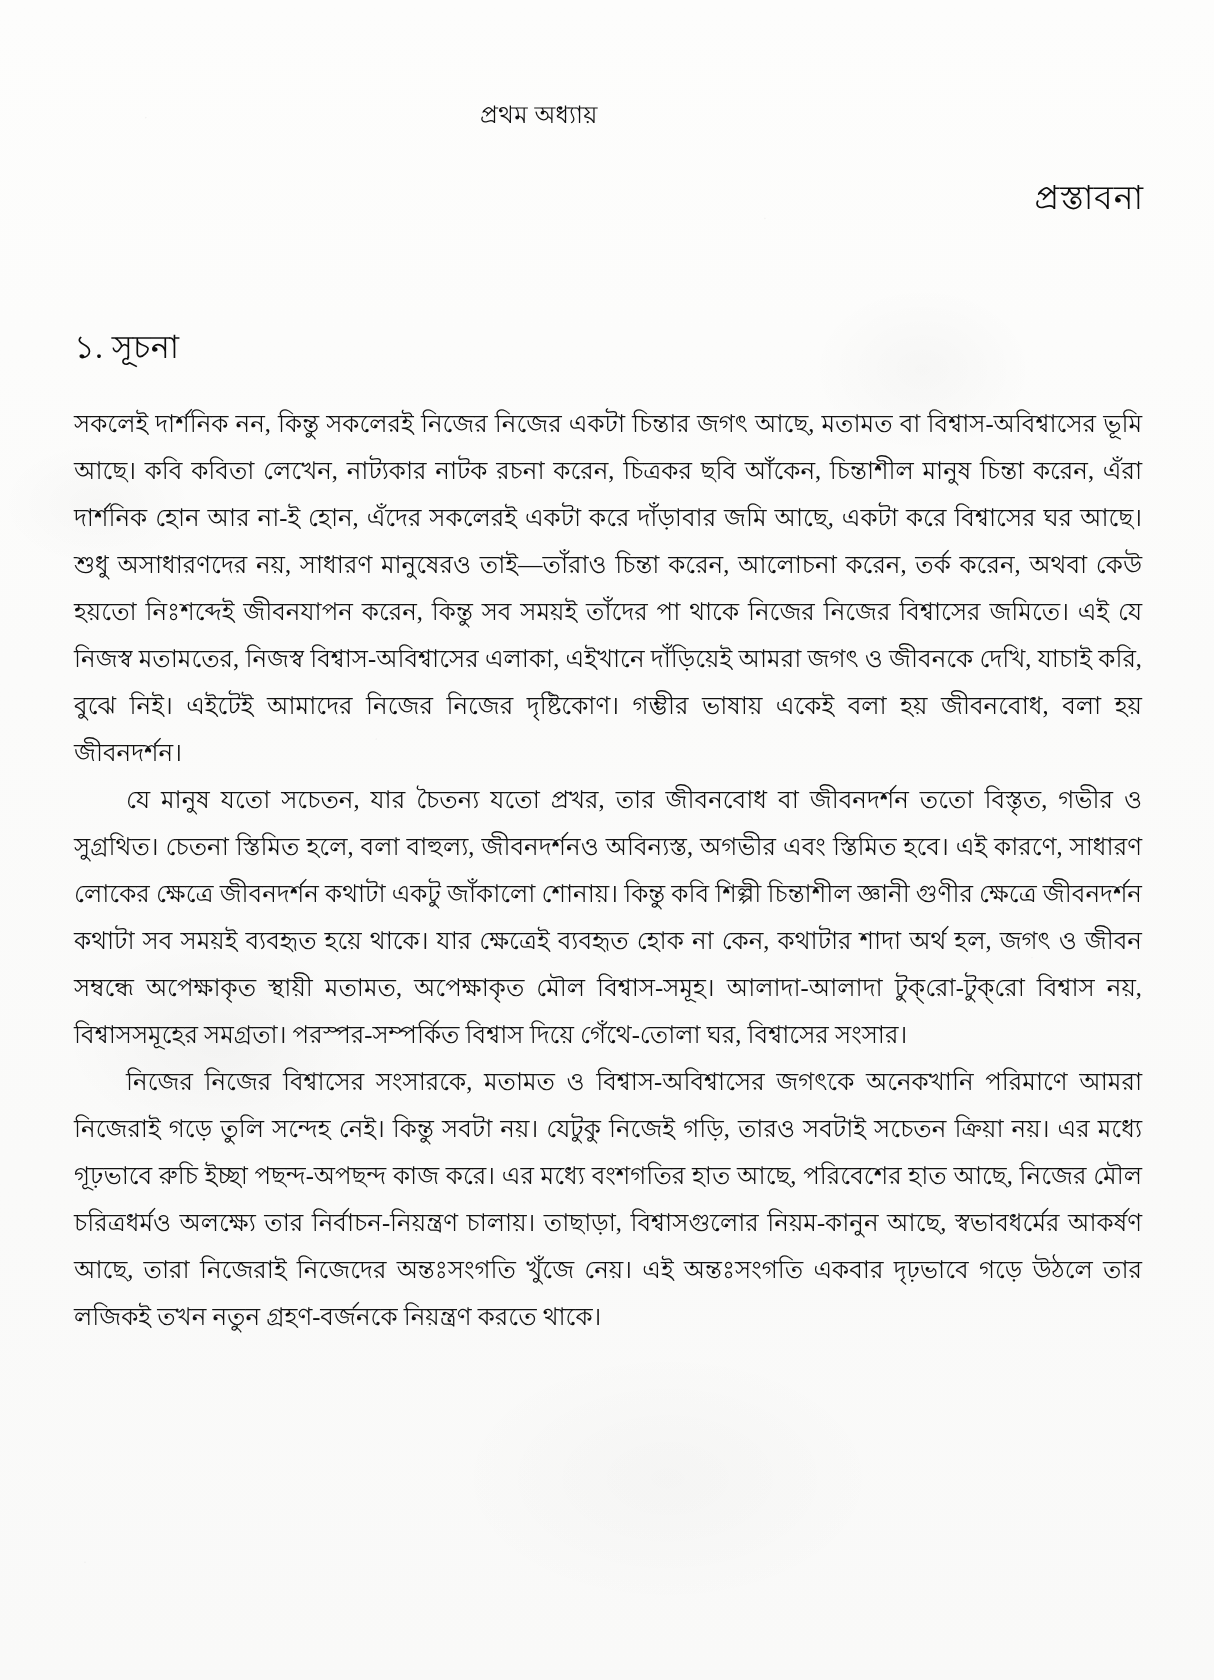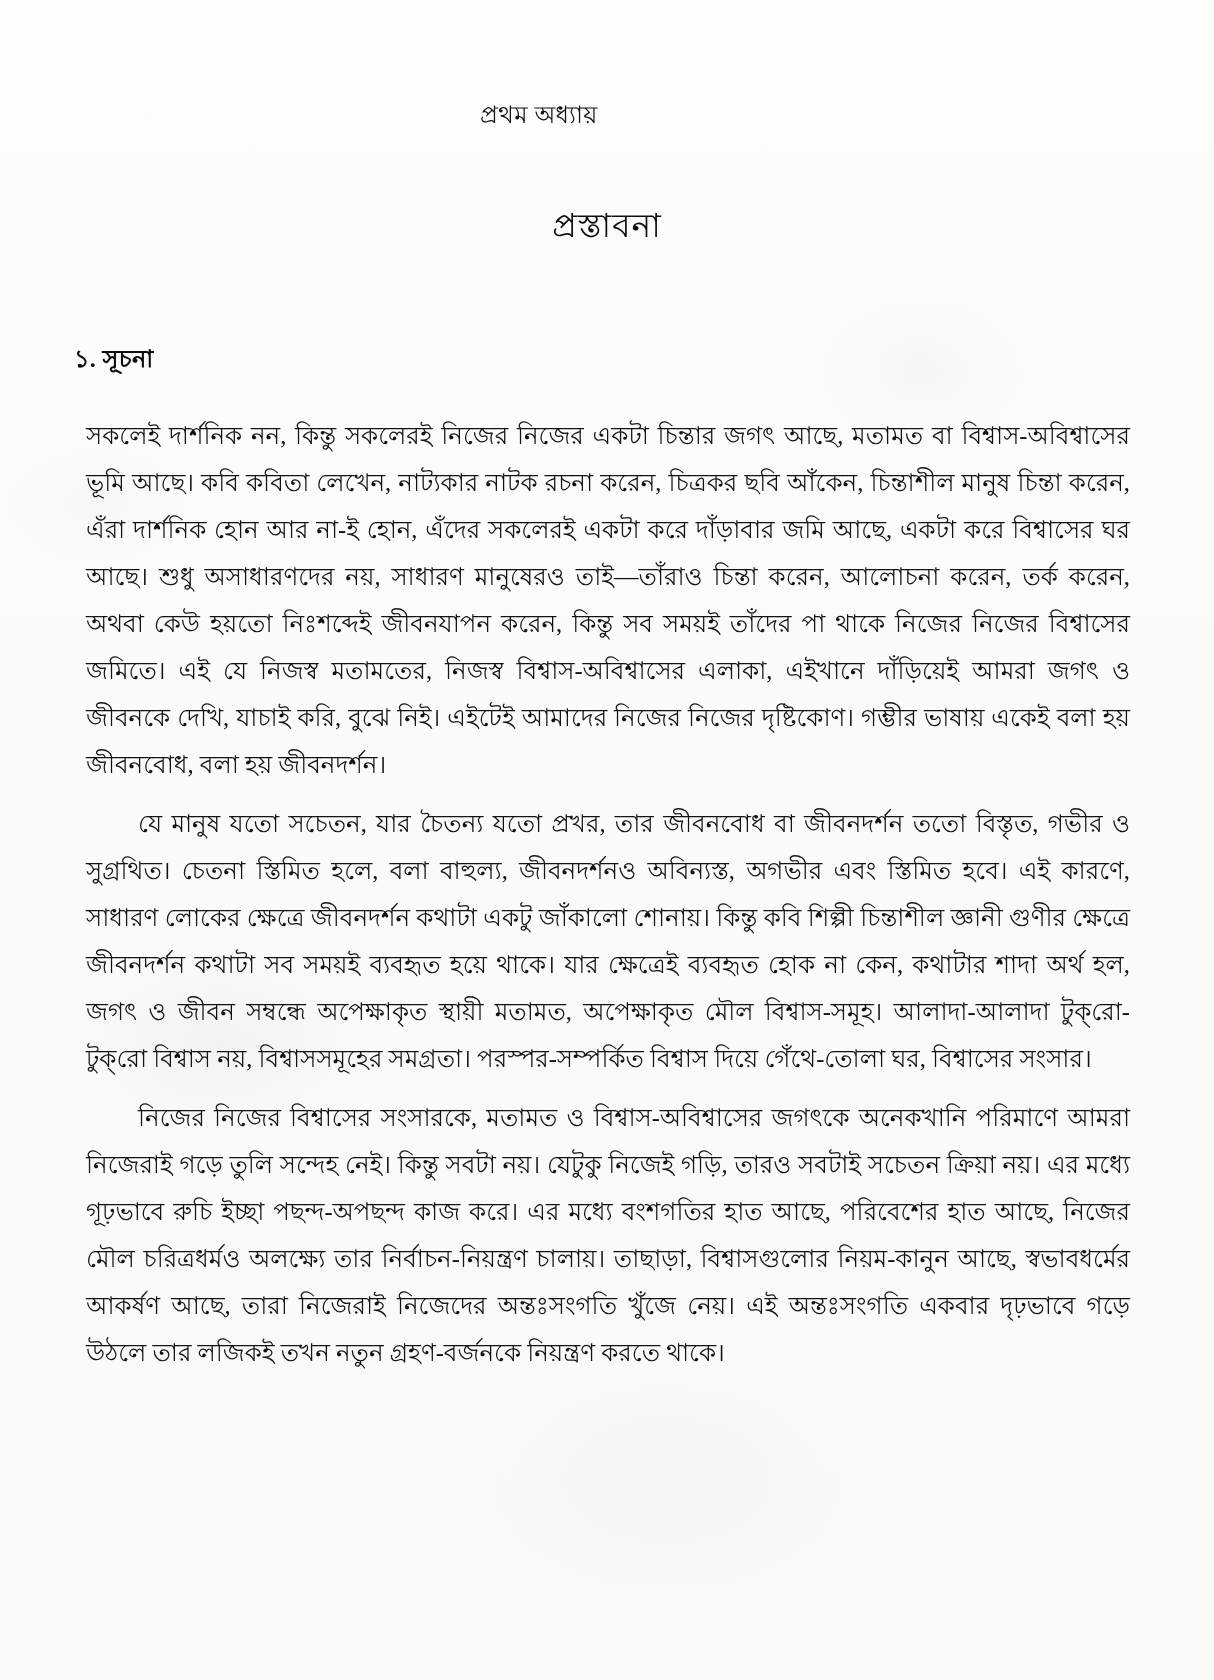--- a/index.html
+++ b/index.html
@@ -40,48 +40,47 @@
     top: 96px;
     font-size: 24px;
     letter-spacing: 0.4px;
     color: #101010;
   }
   .chapter-title {
     position: absolute;
     left: 0;
     top: 172px;
     width: 1074px;
-    text-align: center;
+    text-align: right;
     font-size: 33px;
     letter-spacing: 1px;
     color: #0d0d0d;
-    margin-top: 28px;
   }
   .section-heading {
     position: absolute;
     left: 4px;
-    top: 340px;
-    font-size: 24px;
-    font-weight: 700;
+    top: 322px;
+    font-size: 32px;
+    font-weight: 400;
     letter-spacing: 0.3px;
     color: #0d0d0d;
   }
   .body-text {
     position: absolute;
     left: 4px;
     top: 400px;
     width: 1068px;
     font-size: 24.5px;
     line-height: 47px;
     text-align: justify;
     text-justify: inter-word;
     color: #121212;
   }
   .body-text p {
-    margin: 12px;
+    margin: 0;
   }
   .body-text p.indent {
     text-indent: 52px;
   }
   
   .speckles {
     position: absolute;
     inset: 0;
     pointer-events: none;
     opacity: 0.5;

